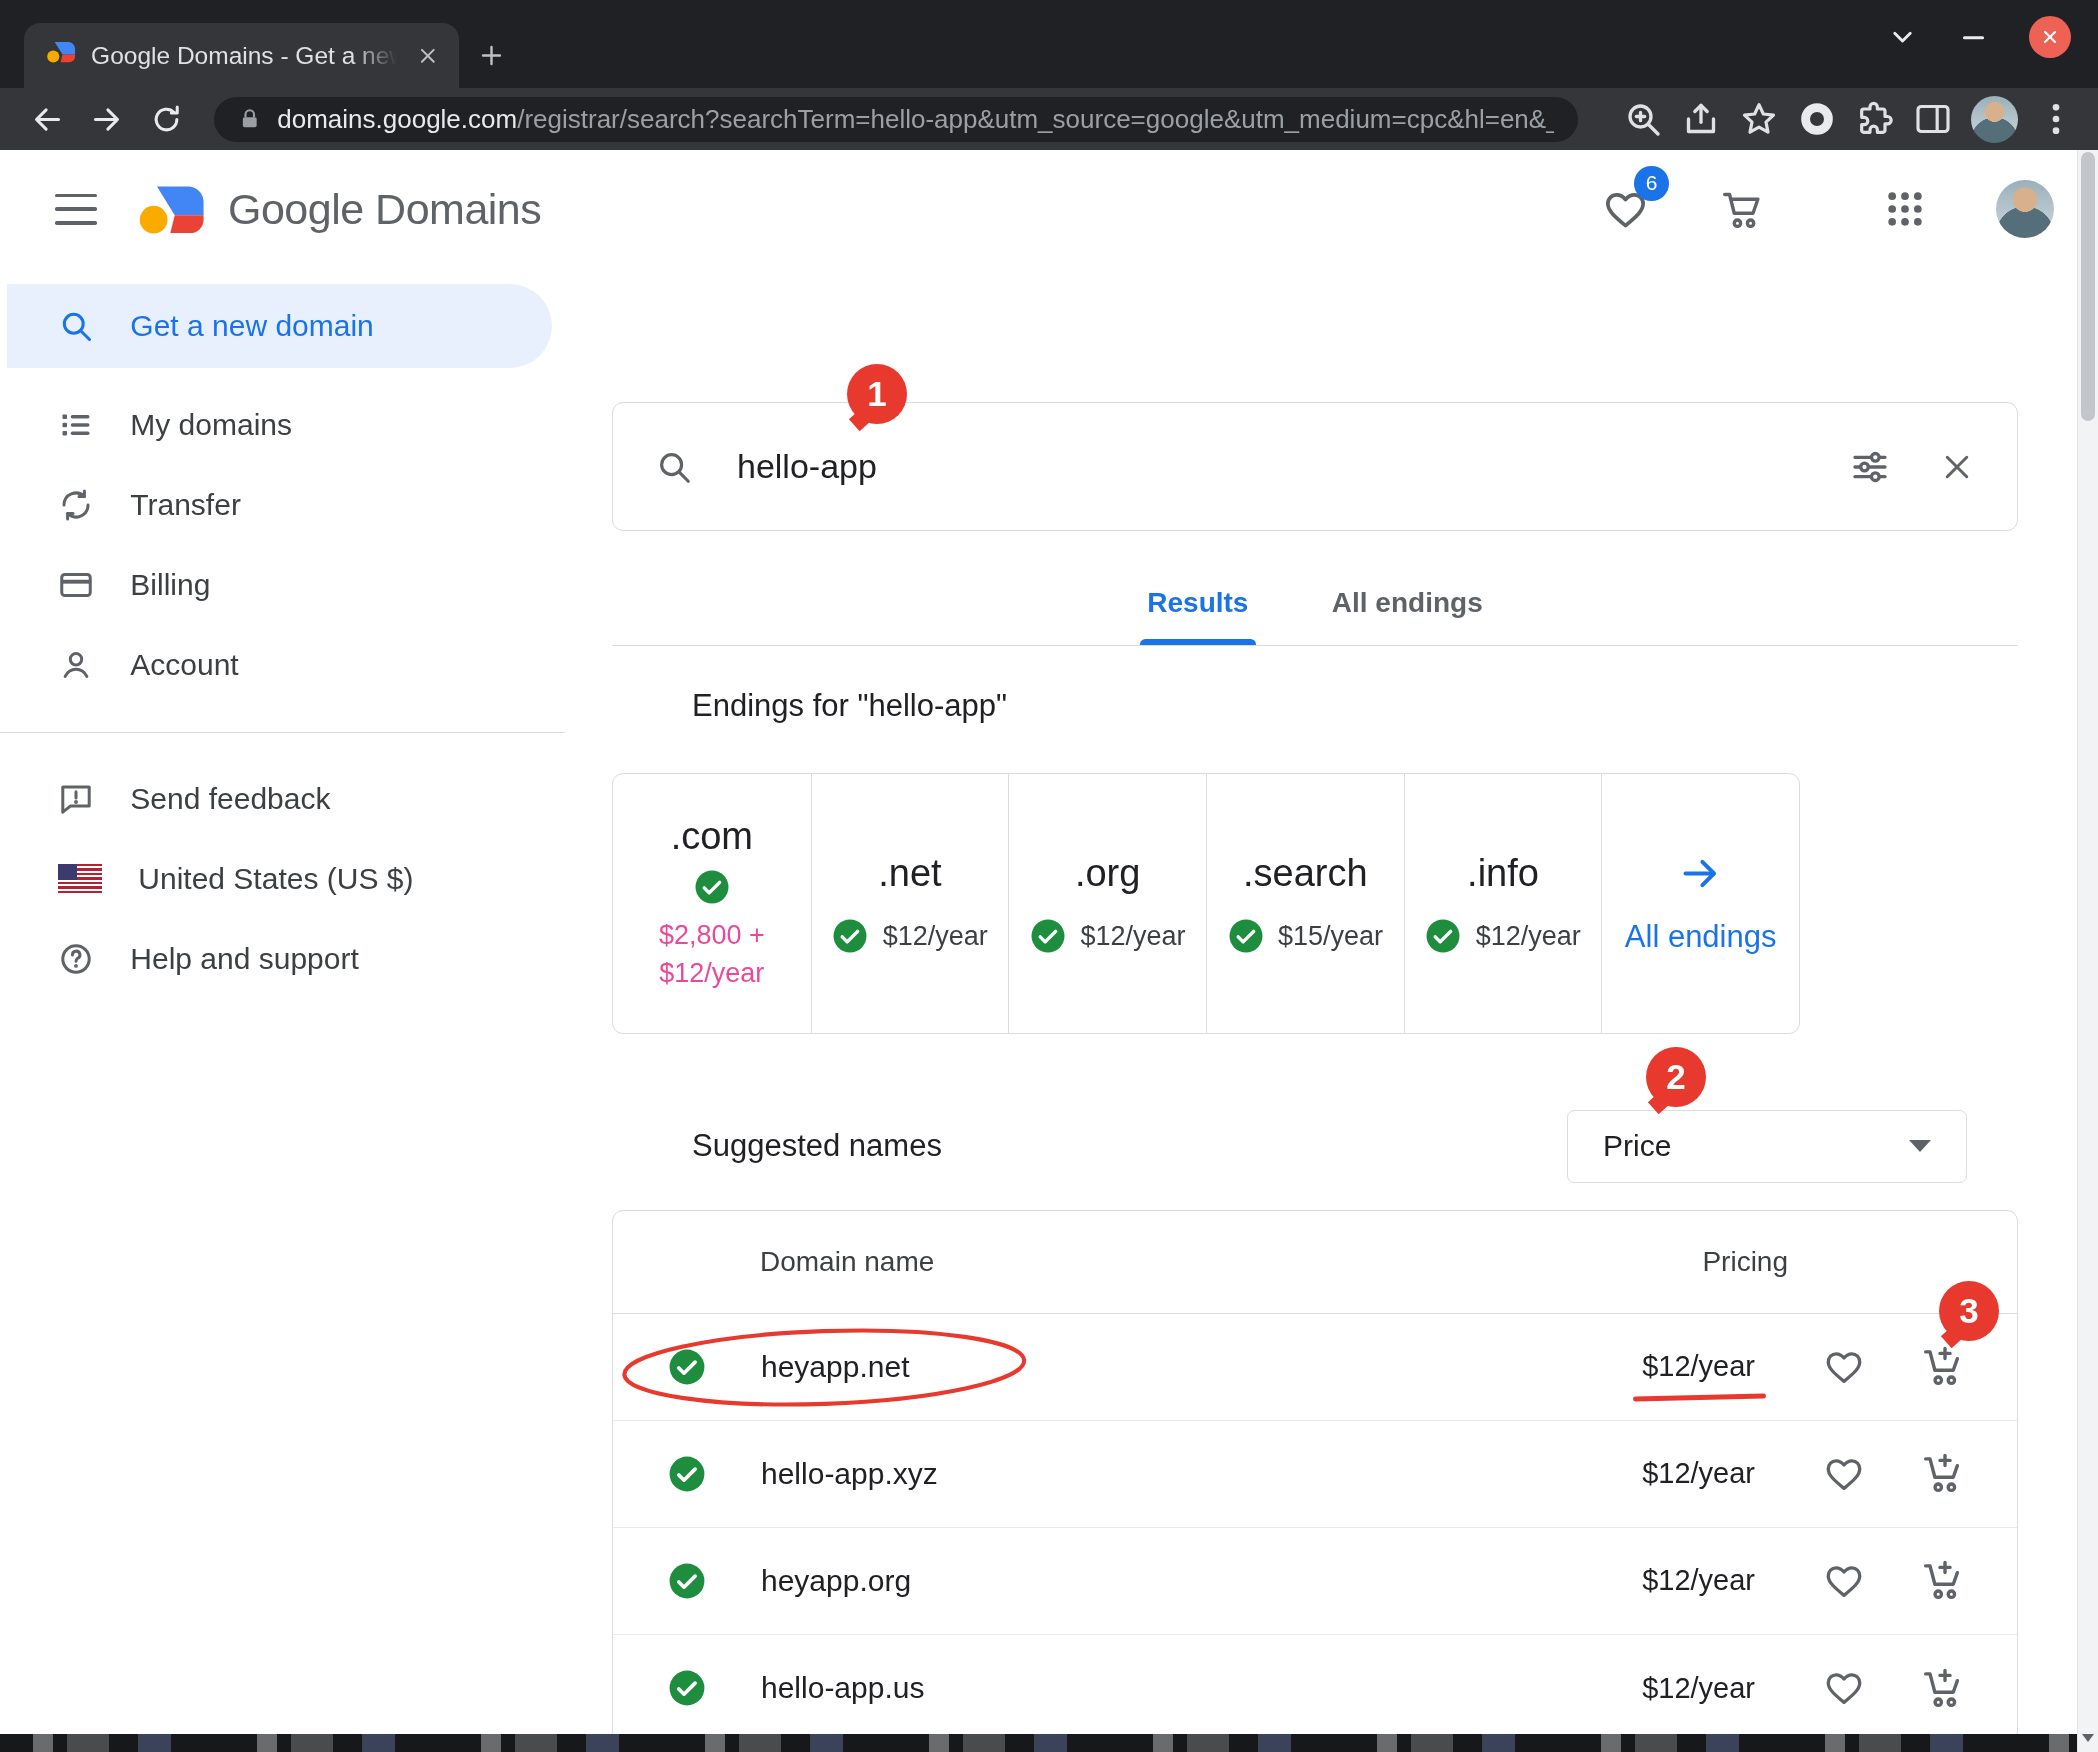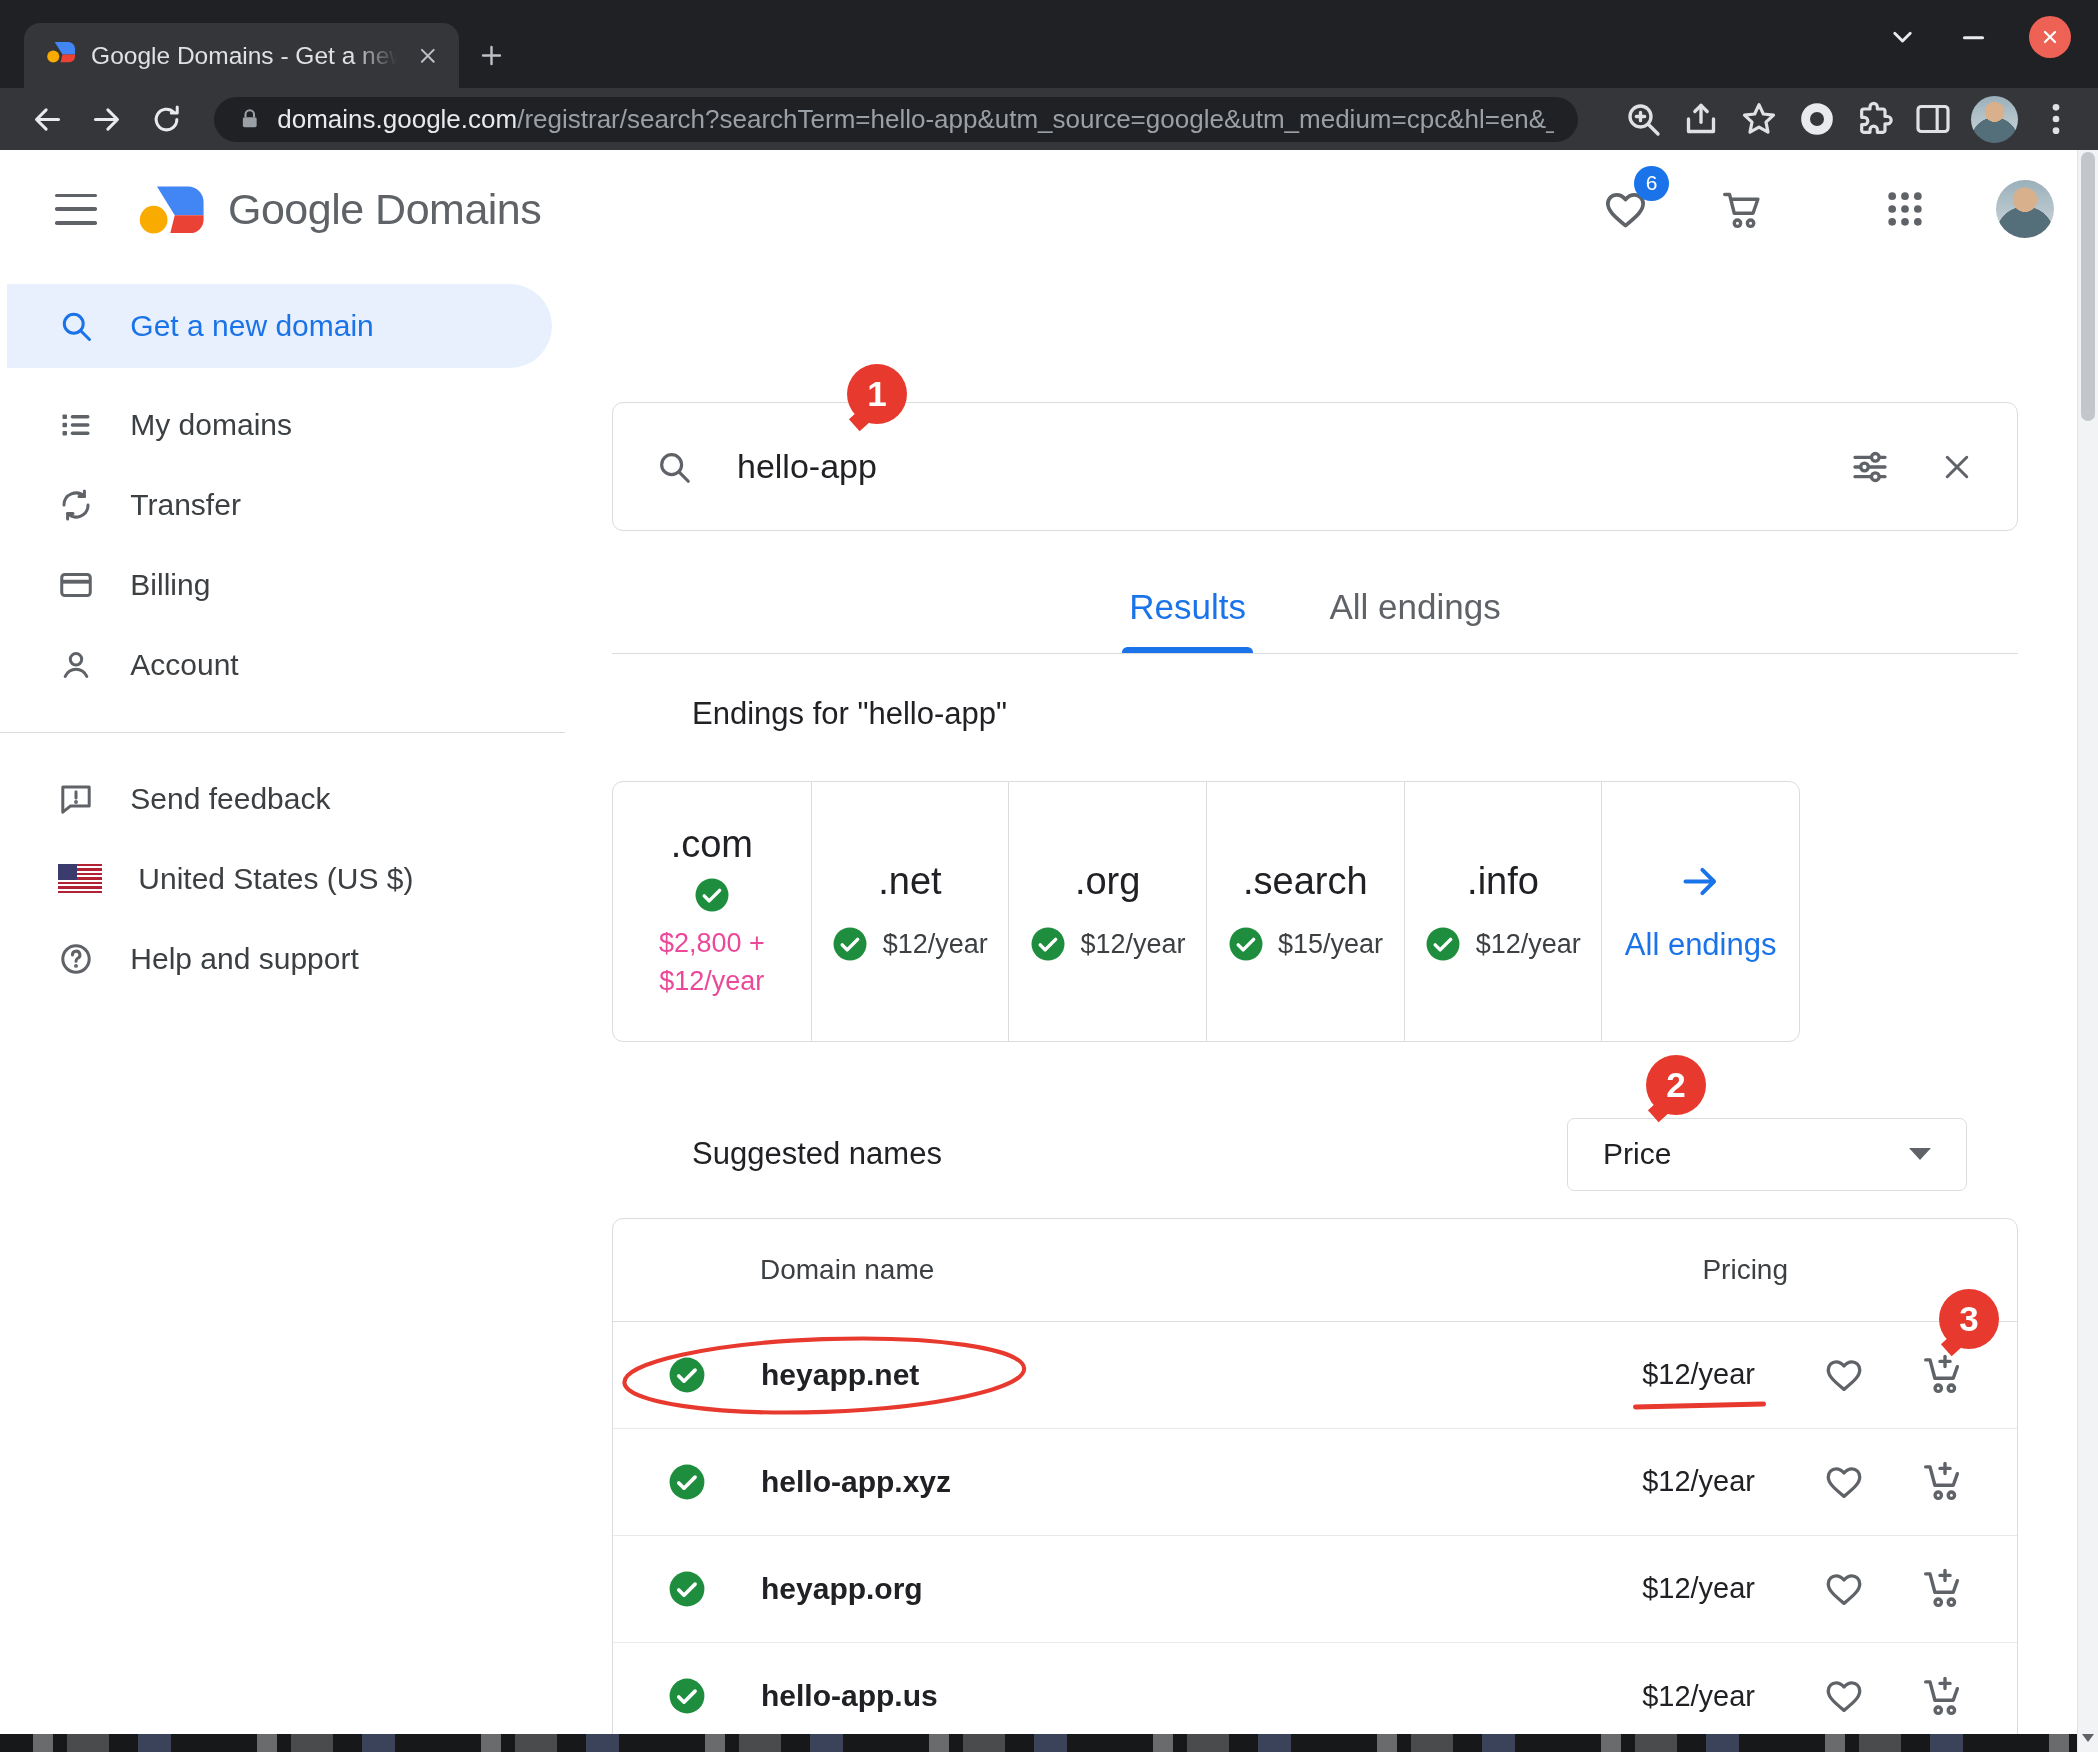--- a/index.html
+++ b/index.html
@@ -75,21 +75,21 @@
   .tune-icn { width:40px; height:40px; color:#5f6368; }
   .clear-icn { width:36px; height:36px; color:#5f6368; }
 
   .balloon { position:absolute; width:60px; height:60px; background:#e8392e; border-radius:50%; color:#fff; font-weight:700; font-size:35px; display:flex; align-items:center; justify-content:center; z-index:6; }
   .balloon::after { content:""; position:absolute; left:4.5px; bottom:-4.5px; width:16.4px; height:16.4px; background:#e8392e; transform:rotate(48deg); z-index:-1; }
   .balloon-1 { top:-39px; left:234px; }
   .balloon-2 { top:-64px; left:78px; }
   .balloon-3 { top:-33px; left:1326px; }
 
   .tabs-row { width:1406px; border-bottom:0.9px solid #dadce0; display:flex; justify-content:center; gap:58px; padding-top:56px; }
-  .rtab { font-size:35px; font-weight:400; color:#5f6368; padding:0 12.7px 25.5px 12.7px; position:relative; }
+  .rtab { font-size:28px; font-weight:700; color:#5f6368; padding:0 12.7px 25.5px 12.7px; position:relative; }
   .rtab.active { color:#1a73e8; }
   .rtab.active::after { content:""; position:absolute; left:5.5px; right:5.5px; bottom:0; height:5.5px; background:#1a73e8; border-radius:5.5px 5.5px 0 0; }
 
   .section-heading { margin:42px 0 0 80px; font-size:31px; color:#202124; }
 
   .endings-card { width:1188px; height:261px; border:0.9px solid #dadce0; border-radius:11px; margin-top:49px; display:grid; grid-template-columns:repeat(6,1fr); }
   .ending-cell { border-left:0.9px solid #dadce0; display:flex; flex-direction:column; align-items:center; justify-content:center; gap:18px; }
   .ending-cell:first-child { border-left:none; }
   .ending-cell.compact { gap:23.6px; }
   .tld { font-size:38px; font-weight:500; color:#202124; }
@@ -105,21 +105,21 @@
   .price-select { margin-left:auto; margin-right:51px; width:400px; height:73px; border:0.9px solid #dadce0; border-radius:7.3px; display:flex; align-items:center; padding:0 35px; font-size:30px; color:#202124; position:relative; }
   .caret { margin-left:auto; width:0; height:0; border-left:11px solid transparent; border-right:11px solid transparent; border-top:12.7px solid #5f6368; }
 
   .table-card { width:1406px; border:0.9px solid #dadce0; border-radius:11px; margin-top:27px; }
   .thead { display:flex; align-items:center; height:103px; border-bottom:0.9px solid #dadce0; font-size:28px; font-weight:500; color:#3c4043; }
   .th-domain { margin-left:147px; }
   .th-pricing { margin-left:auto; margin-right:229px; }
   .trow { display:flex; align-items:center; height:107px; border-bottom:0.9px solid #e8eaed; position:relative; }
   .trow:last-child { border-bottom:none; }
   .row-check { margin-left:55px; width:38px; height:38px; flex:none; }
-  .row-name { margin-left:55px; font-size:30px; font-weight:700; color:#202124; }
+  .row-name { margin-left:55px; font-size:30px; font-weight:400; color:#202124; }
   .row-price { margin-left:auto; font-size:29px; color:#202124; position:relative; }
   .row-heart { width:42px; height:42px; margin-left:68px; color:#5f6368; }
   .row-cart { width:45px; height:45px; margin-left:56px; margin-right:51px; color:#5f6368; }
   .ellipse-annot { position:absolute; left:3.6px; top:7.3px; width:420px; height:93px; z-index:5; pointer-events:none; }
   .red-underline { position:absolute; left:-9px; right:-11px; bottom:-16.4px; height:4.5px; background:#e8392e; border-radius:2.7px; transform:rotate(-1.4deg); }
 
   
   .scrollbar { position:absolute; right:0; top:150px; bottom:0; width:21px; background:#f1f3f4; border-left:0.9px solid #e2e3e5; z-index:10; }
   .scroll-thumb { position:absolute; top:1.8px; left:2.7px; right:2.7px; height:269px; background:#c3c7cb; border-radius:7.3px; }
   .scroll-down { position:absolute; bottom:0; left:0; right:0; height:31px; background:#f1f3f4; display:flex; align-items:center; justify-content:center; }

